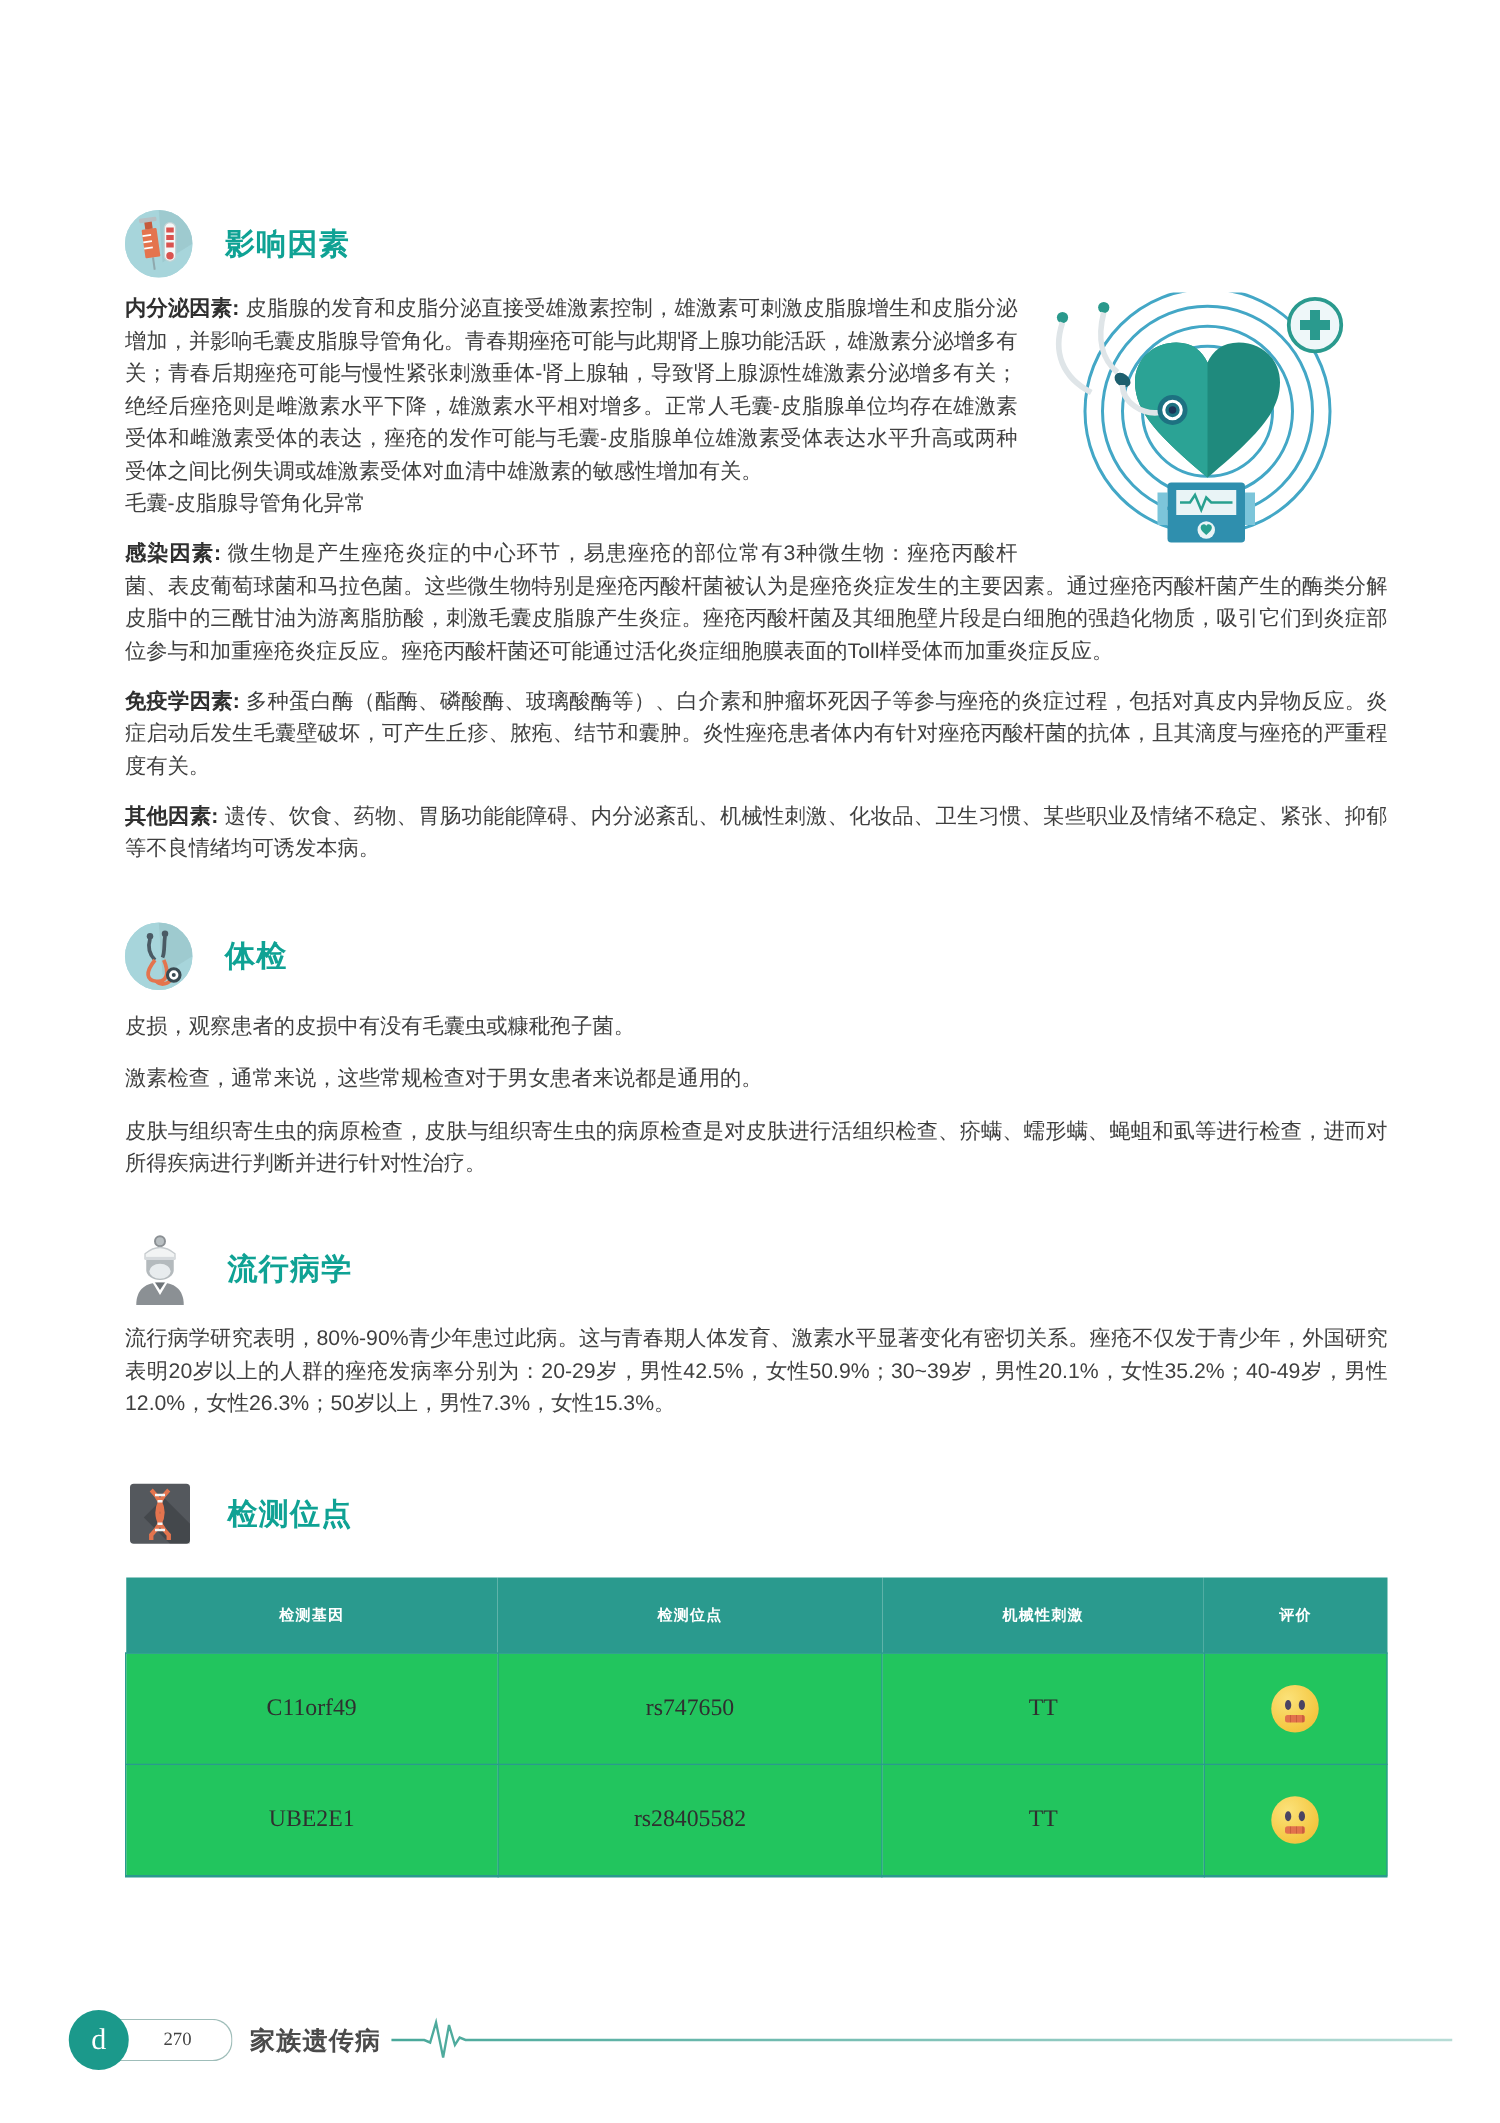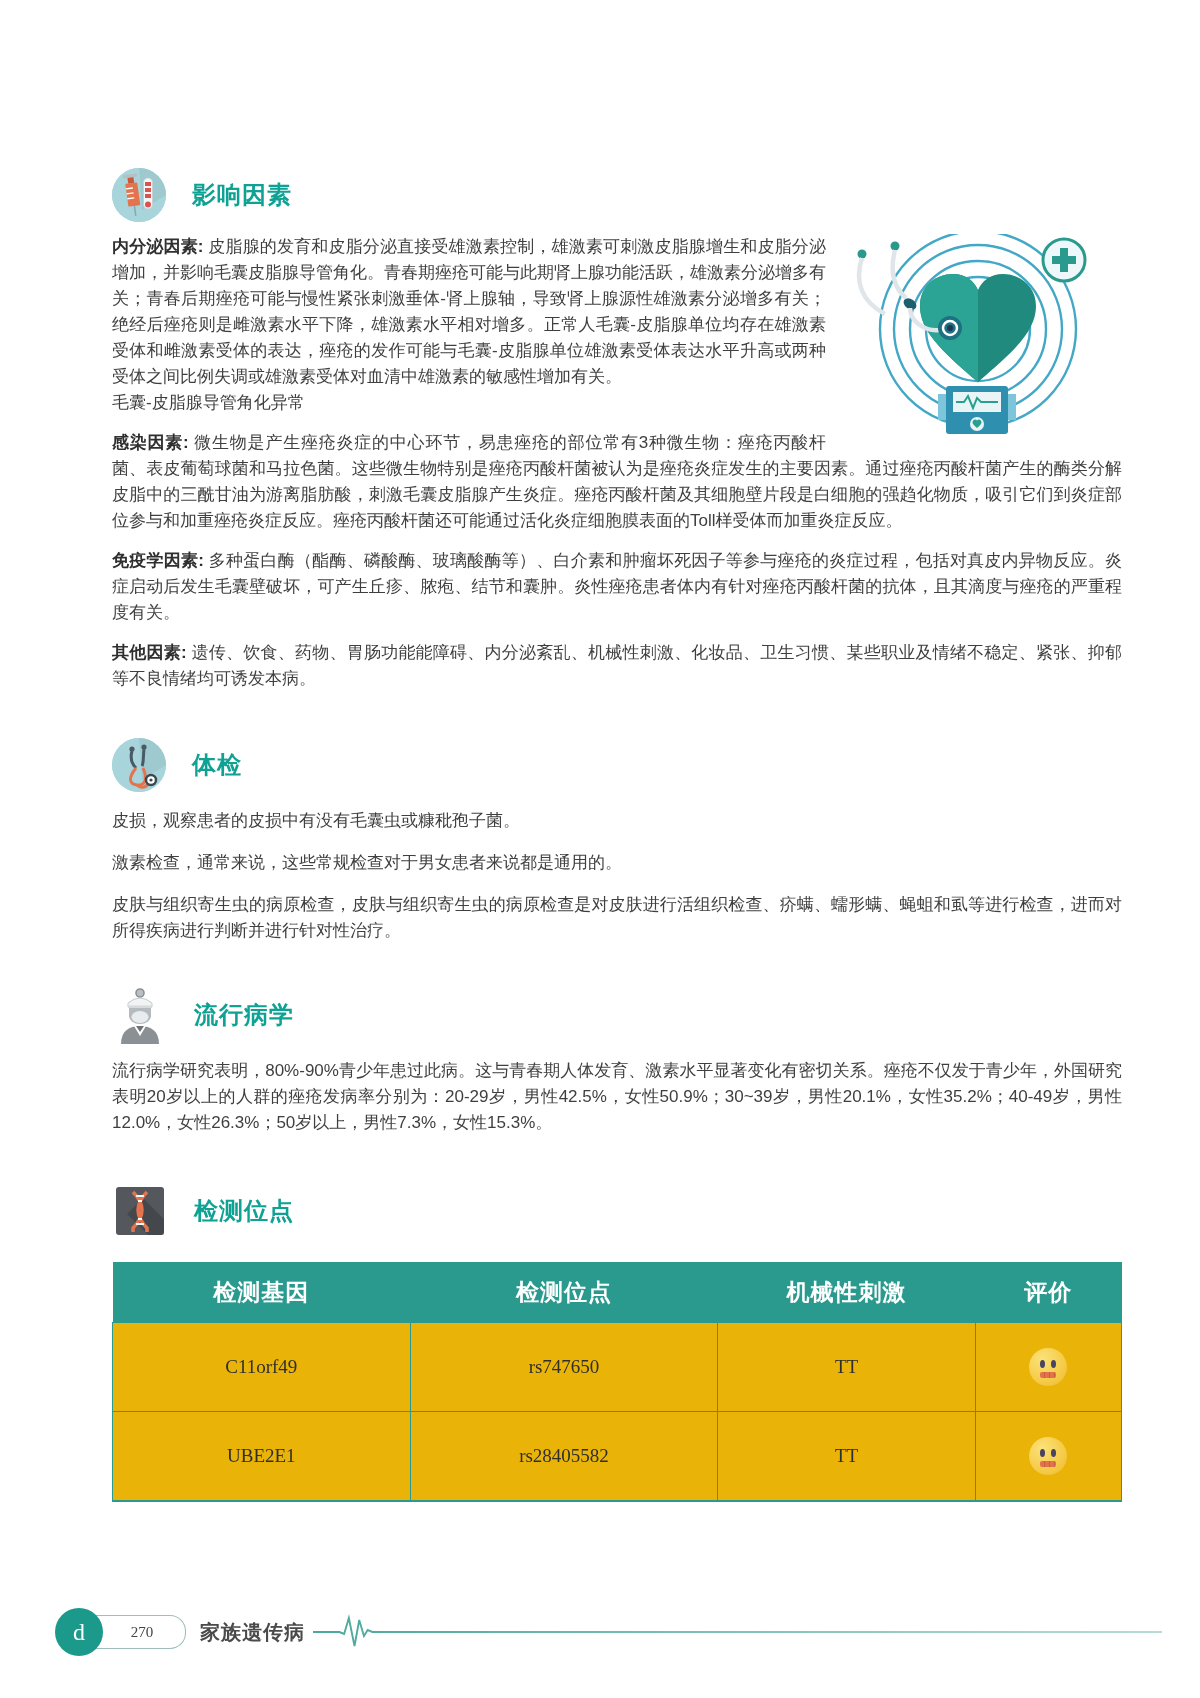--- a/index.html
+++ b/index.html
@@ -1,43 +1,43 @@
 <!DOCTYPE html>
 <html><head>
 <meta charset="utf-8">
 <style>
   html,body{margin:0;padding:0;background:#ffffff;}
   #page{position:relative;width:1200px;height:1698px;background:#ffffff;overflow:hidden;
         font-family:"Liberation Sans","DejaVu Sans",sans-serif;color:#3f3f3f;}
-  .content{position:absolute;left:100px;top:168px;width:1010px;margin-left:12px;}
+  .content{position:absolute;left:100px;top:168px;width:1010px;}
 
   
   .sec-header{display:flex;align-items:center;gap:26px;height:54px;}
   .sec-title{font-size:24px;font-weight:bold;color:#0fa294;letter-spacing:1px;}
   .icon-circle{width:54px;height:54px;border-radius:50%;background:#a7d5db;display:flex;
                align-items:center;justify-content:center;flex:0 0 auto;}
   .icon-plain{width:56px;height:56px;display:flex;align-items:center;justify-content:center;flex:0 0 auto;}
 
   
   .pblock{font-size:17px;line-height:26px;text-align:justify;}
   .lead{font-weight:bold;color:#2f2f2f;}
   .mt12{margin-top:12px;} .mt14{margin-top:14px;} .mt16{margin-top:16px;}
   .mt24{margin-top:24px;} .mt44{margin-top:44px;}
   .mt46{margin-top:46px;} .mt48{margin-top:48px;}
 
   
   .illustration{float:right;width:282px;height:205px;margin-left:14px;margin-bottom:5px;}
 
   
   table.gene{width:100%;border-collapse:collapse;table-layout:fixed;}
-  table.gene th{background:#2a9a8e;color:#ffffff;font-size:23px;font-weight:bold;
+  table.gene th{background:#2a9a8e;color:#ffffff;font-size:12px;font-weight:bold;
                 height:58px;letter-spacing:1px;border:none;}
   table.gene td{height:86px;text-align:center;vertical-align:middle;
                 font-family:"Liberation Serif","DejaVu Serif",serif;font-size:19px;color:#2f2f2f;
-                border:1px solid #2a9a8e;background:#eab308;}
+                border:1px solid #2a9a8e;background:#22c55e;}
   table.gene{border-bottom:2px solid #2a9a8e;}
   .col-gene{width:29.5%;} .col-locus{width:30.5%;} .col-type{width:25.5%;} .col-rate{width:14.5%;}
 
   
   .emoji{width:38px;height:38px;border-radius:50%;margin:0 auto;position:relative;
          background:radial-gradient(circle at 35% 30%, #fbe27a, #f5c944 65%, #eab83a);}
   .emoji .eye{position:absolute;top:12px;width:5px;height:8px;border-radius:50%;background:#4a4463;}
   .emoji .eye.l{left:11px;} .emoji .eye.r{right:11px;}
   .emoji .mouth{position:absolute;bottom:8px;left:50%;transform:translateX(-50%);
                 width:16px;height:6px;border-radius:2px;

